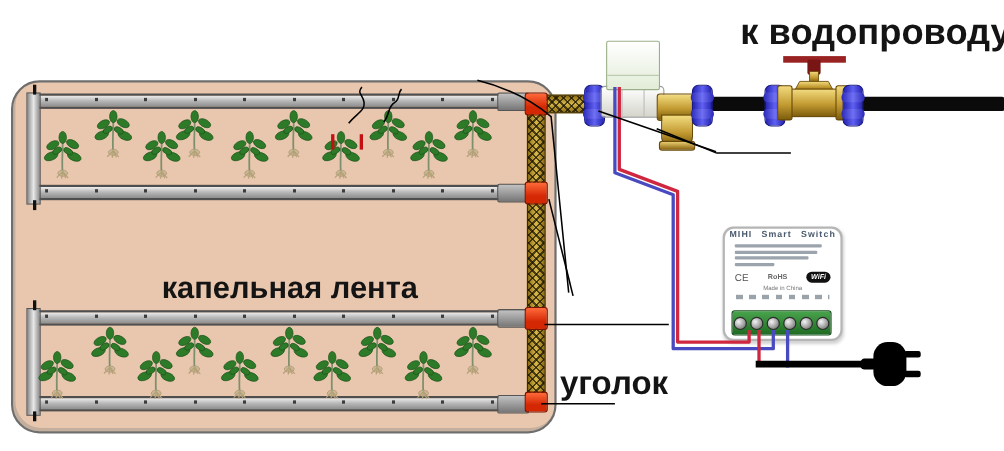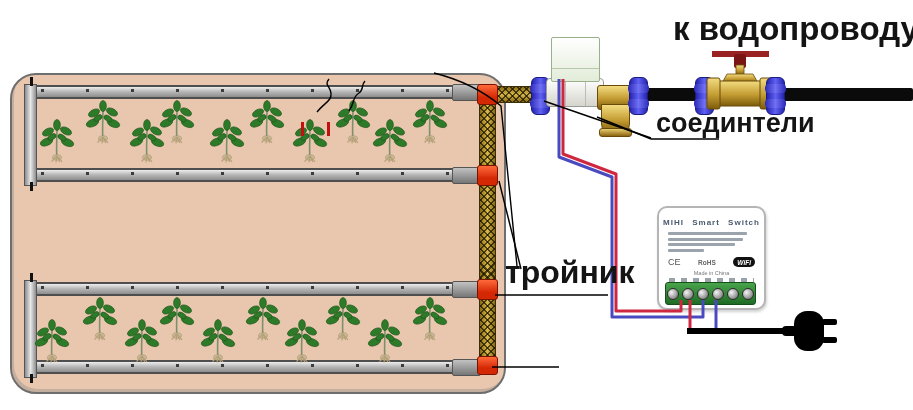--- a/index.html
+++ b/index.html
@@ -61,21 +61,21 @@
   .sol-body:after{content:"";position:absolute;left:38px;top:0;width:1px;height:100%;background:#bbb;}
   .brassbar{background:linear-gradient(#f2dc80,#c39b32 55%,#7c5c0c);border:1px solid #6a4a08;z-index:4;}
   .sol-tee{left:597px;top:85px;width:35px;height:23px;border-radius:3px;}
   .sol-elbow{left:601px;top:104px;width:27px;height:28px;border-radius:0 0 10px 10px;}
   .sol-flange{left:599px;top:128px;width:31px;height:7px;border-radius:3px;
        background:linear-gradient(#e8cc70,#8a6410);border:1px solid #6a4a08;z-index:4;}
 
   
   .switch-box{left:657px;top:206px;width:105px;height:100px;z-index:4;background:#fff;
        border:2px solid #b5b5b5;border-radius:10px;box-shadow:1px 2px 3px rgba(0,0,0,.18);}
-  .sw-title{margin-top:10px;text-align:center;font-size:8px;font-weight:bold;color:#4a5a6e;
+  .sw-title{margin-top:0;text-align:center;font-size:8px;font-weight:bold;color:#4a5a6e;
        letter-spacing:1px;word-spacing:5px;}
   .sw-specs{margin:5px 0 0 9px;}
   .sw-specs div{height:3px;background:#9ba3ad;margin:2.5px 0;border-radius:1px;}
   .sw-row{display:flex;justify-content:space-between;align-items:center;margin:4px 9px 0 9px;height:13px;}
   .sw-ce{font-size:9px;color:#555;font-weight:normal;}
   .sw-rohs{font-size:6.5px;color:#666;font-weight:bold;}
   .sw-wifi{background:#111;color:#fff;font-size:6.5px;font-weight:bold;font-style:italic;
        border-radius:6px;padding:1.5px 4px;}
   .sw-made{text-align:center;font-size:5.5px;color:#777;margin-top:1px;}
   .sw-termlabels{height:4px;margin:2px 10px 0 10px;
@@ -247,22 +247,22 @@
       <path d="M651,139 H719"></path>
       <path d="M317,112 C324,103 332,101 331,93 C330,86 324,85 329,79"></path>
       <path d="M349,111 C355,103 352,97 359,93 C364,90 361,85 365,81"></path>
     </g>
   </svg>
 
   <div class="abs reddash" style="left:301px;top:122px"></div>
   <div class="abs reddash" style="left:327px;top:122px"></div>
 
   <div class="abs lbl lbl-water">к водопроводу</div>
-  <div class="abs lbl lbl-conn">соединтели</div>
-  <div class="abs lbl lbl-tee">тройник</div>
+  <div class="abs lbl lbl-tape">капельная лента</div>
+  <div class="abs lbl lbl-elbow">уголок</div>
 
 <svg class="plant" viewBox="0 0 34 46" style="left: 86px; top: 100px;">
       <use href="#plant-proto"></use>
     </svg>
     <svg class="plant" viewBox="0 0 34 46" style="left: 160px; top: 100px;">
       <use href="#plant-proto"></use>
     </svg>
     <svg class="plant" viewBox="0 0 34 46" style="left: 250px; top: 100px;">
       <use href="#plant-proto"></use>
     </svg>

